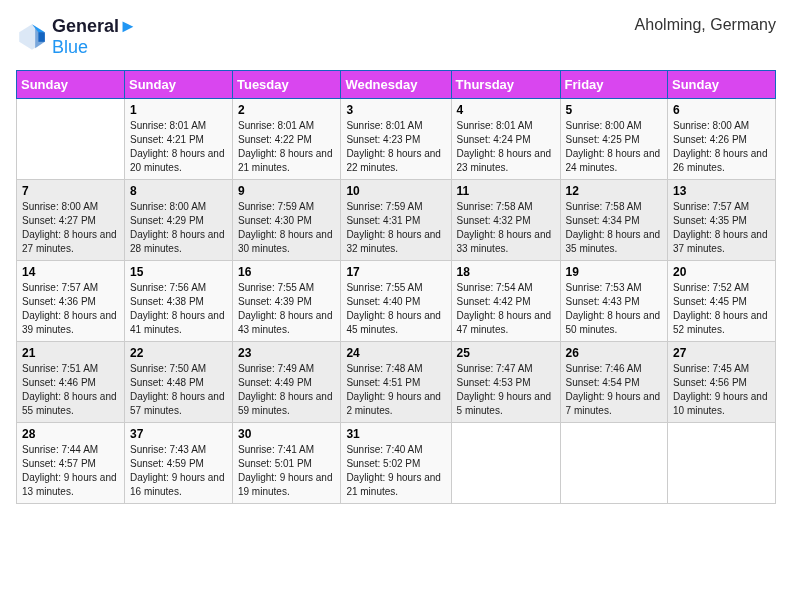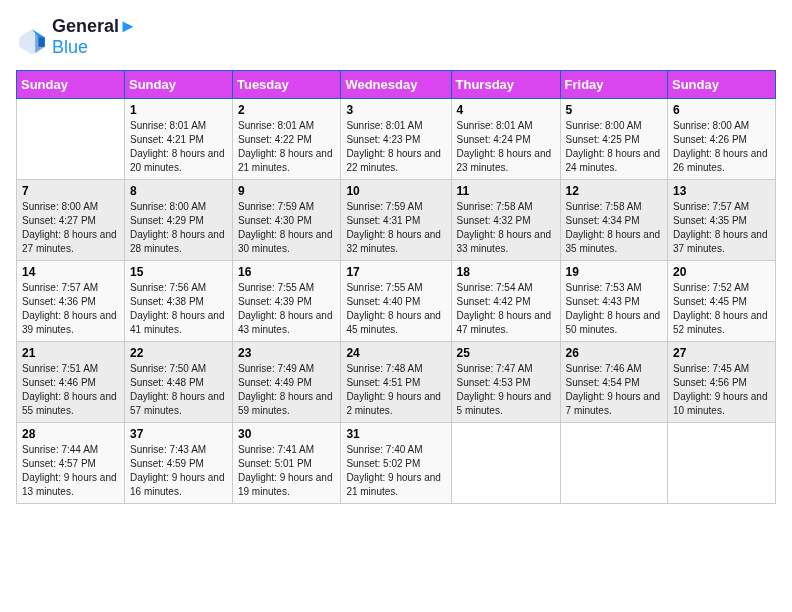--- a/index.html
+++ b/index.html
@@ -11,21 +11,21 @@
       padding: 16px;
     }
     .header {
       display: flex;
       justify-content: space-between;
       align-items: flex-start;
       margin-bottom: 12px;
     }
     .logo {
       display: flex;
-      align-items: flex-end;
+      align-items: center;
       gap: 4px;
     }
     .logo-icon {
       width: 32px;
       height: 32px;
     }
     .title-block {
       text-align: right;
     }
     .title-block h1 {
@@ -91,20 +91,21 @@
       <polygon points="24,8 36,16 36,26 24,34" fill="#1565C0" opacity="0.5"></polygon>
       <polygon points="20,4 36,14 28,14 20,4" fill="#2196F3"></polygon>
       <polygon points="28,14 36,14 36,26 28,26" fill="#1565C0"></polygon>
     </svg>
     <div>
       <div style="font-size:18px;font-weight:bold;color:#1a1a2e;">General<span style="color:#2196F3;">►</span></div>
       <div style="font-size:18px;font-weight:normal;color:#2196F3;">Blue</div>
     </div>
   </div>
   <div class="title-block">
+    <h2>Aholming, Germany</h2>
   </div>
 </div>
 
 <table>
   <thead>
     <tr>
     <th>Sunday</th>
         <th>Sunday</th>
         <th>Tuesday</th>
         <th>Wednesday</th>

